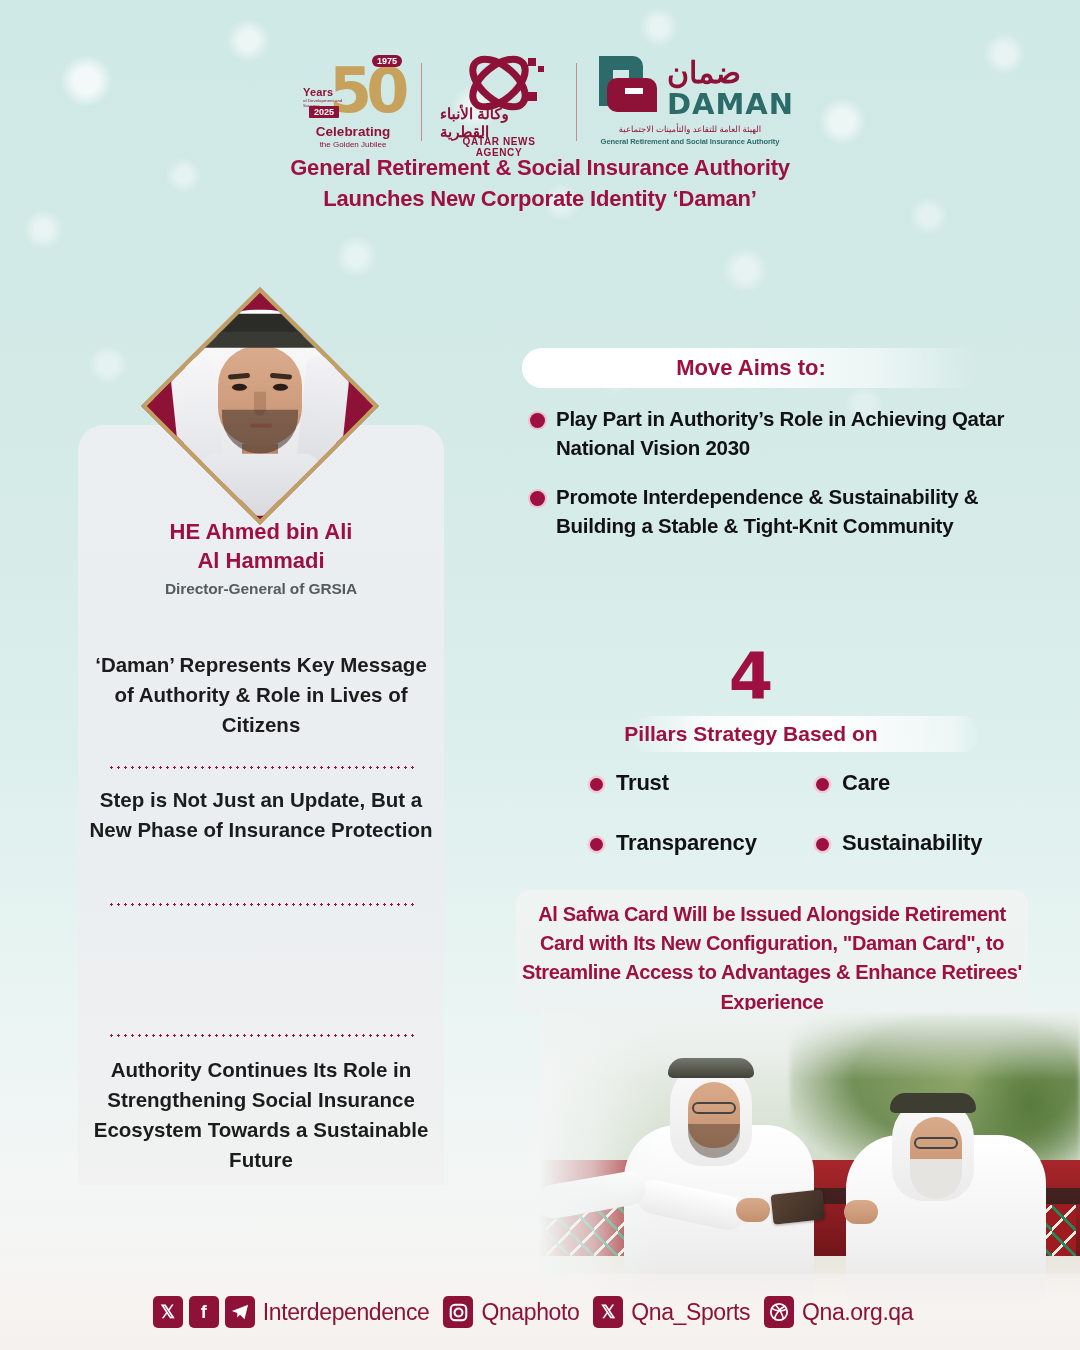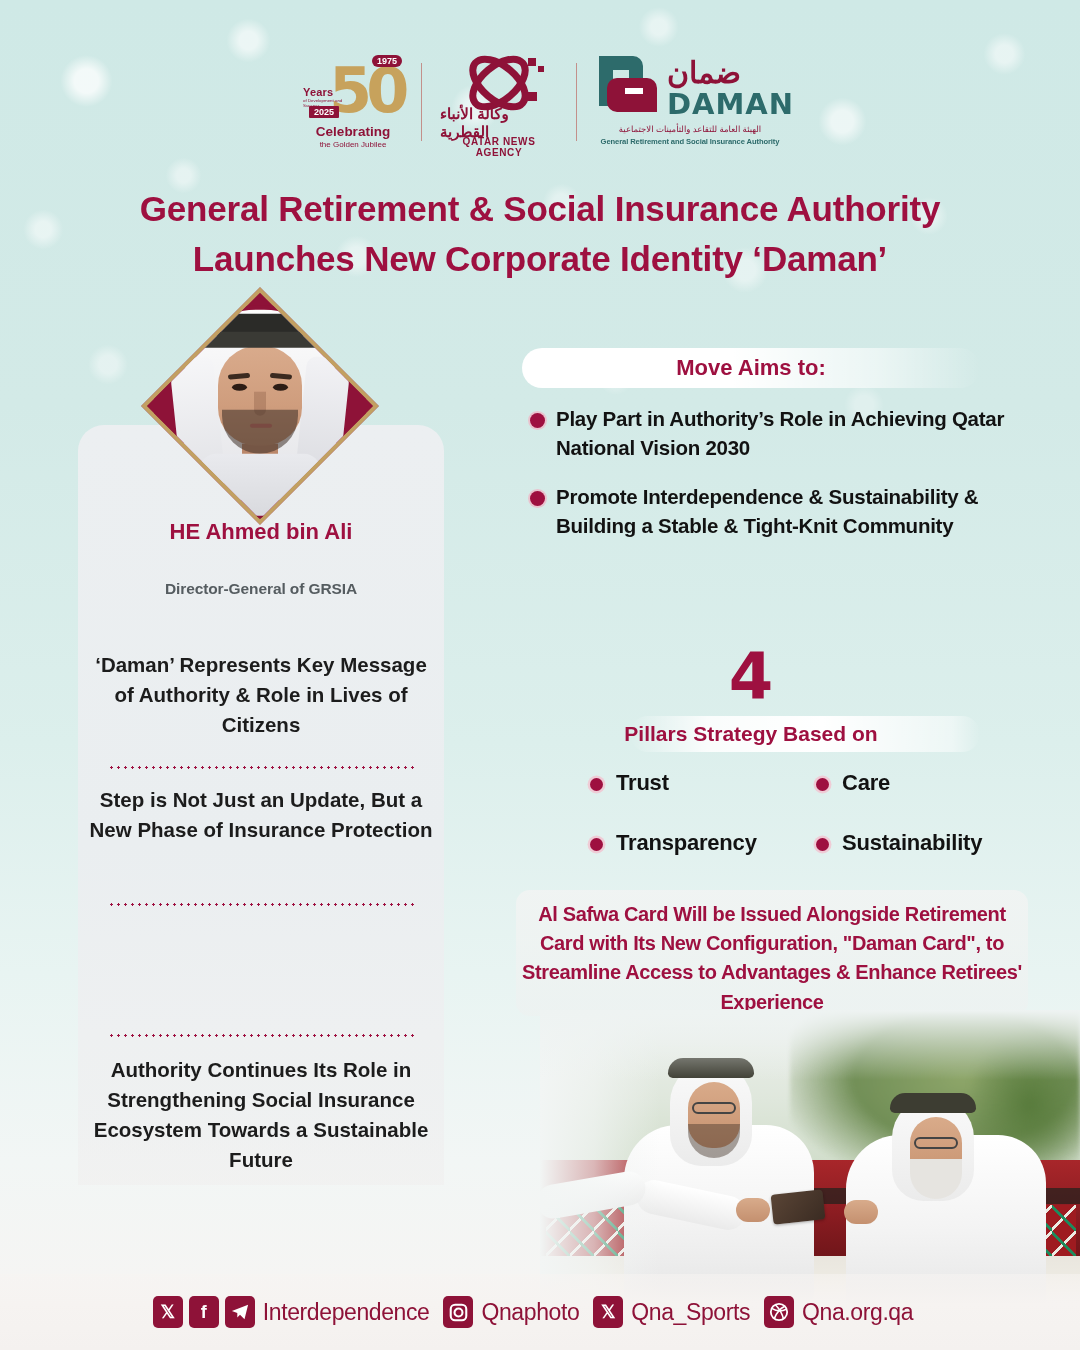--- a/index.html
+++ b/index.html
@@ -80,23 +80,23 @@
   .dam-en { position:absolute; left:72px; top:38px; font-size:29px; font-weight:bold;
             color:#2d6b6b; letter-spacing:1px; line-height:1;
             font-family:"DejaVu Sans", sans-serif; }
   .dam-sub-ar { position:absolute; left:0; top:72px; width:190px; text-align:center;
                 font-size:8.5px; color:#8e1238; direction:rtl; }
   .dam-sub-en { position:absolute; left:0; top:85px; width:190px; text-align:center;
                 font-size:7.6px; color:#2d6b6b; font-weight:bold; letter-spacing:-.1px; }
 
   
   .title {
-    position:absolute; left:60px; top:184px; width:960px;
+    position:absolute; left:60px; top:152px; width:960px;
     text-align:center; color:#9e1040;
-    font-size:35px; font-weight:bold; line-height:1.42;
+    font-size:22px; font-weight:bold; line-height:1.42;
     letter-spacing:-.2px;
     font-family:"Liberation Sans", sans-serif;
   }
 
   
   .left-card {
     position:absolute; left:78px; top:425px; width:366px; height:760px;
     background:linear-gradient(180deg,#eceff1 0%, #eaeef0 55%, #eef0f1 80%, rgba(240,238,238,.55) 100%);
     border-radius:26px 26px 0 0;
   }
@@ -381,20 +381,21 @@
         <div class="p-mouth"></div>
         <div class="p-agal1"></div>
         <div class="p-agal2"></div>
         <div class="p-collar"></div>
       </div>
     </div>
   </div>
 
   <div class="name">
     <div>HE Ahmed bin Ali</div>
+    <div>Al Hammadi</div>
   </div>
   <div class="role">Director-General of GRSIA</div>
 
   <div class="quote q1">‘Daman’ Represents Key Message of Authority &amp; Role in Lives of Citizens</div>
   <div class="dotted d1"></div>
   <div class="quote q2">Step is Not Just an Update, But a New Phase of Insurance Protection</div>
   <div class="dotted d2"></div>
   <div class="dotted d3"></div>
   <div class="quote q4">Authority Continues Its Role in Strengthening Social Insurance Ecosystem Towards a Sustainable Future</div>
 

